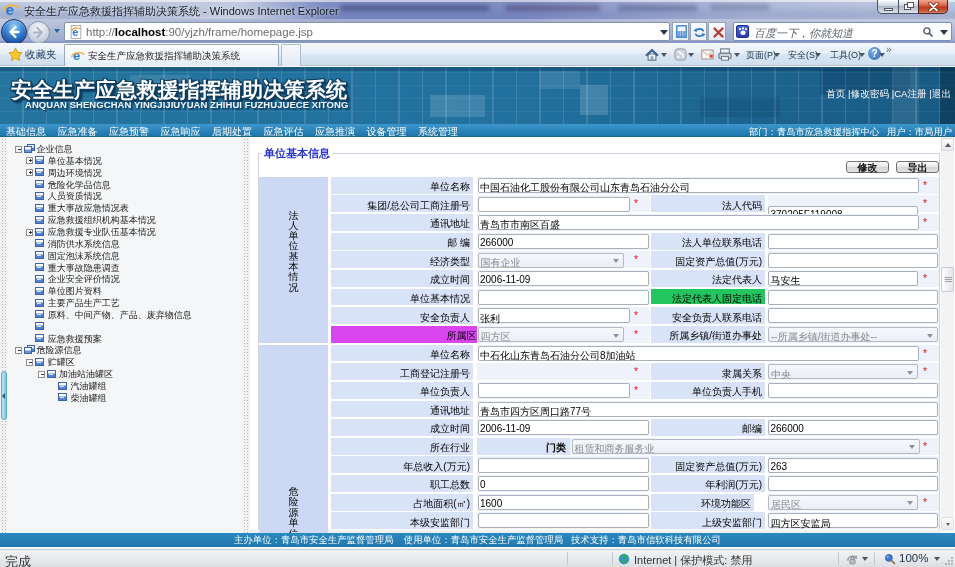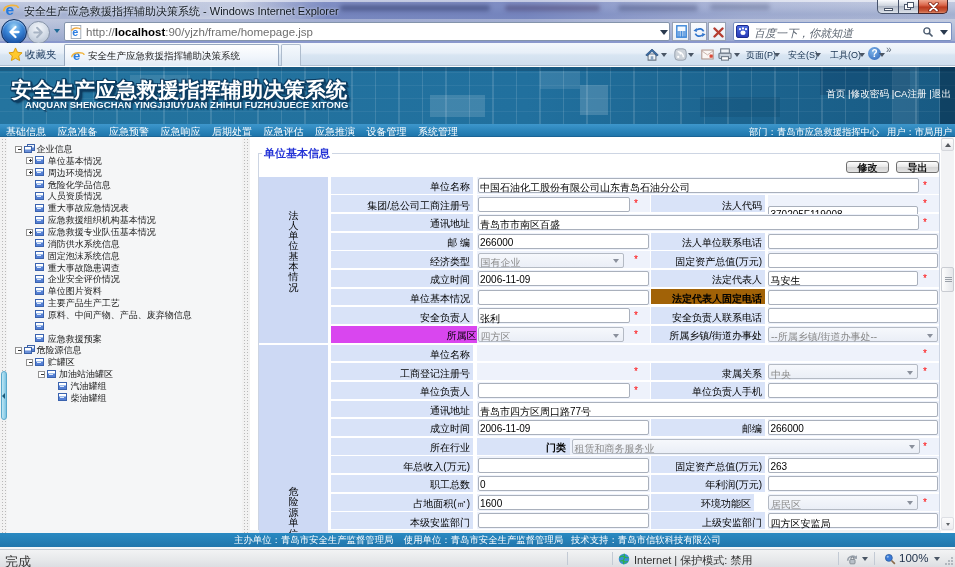--- a/index.html
+++ b/index.html
@@ -367,21 +367,21 @@
 <div class="abs" style="left:517.5px;top:133.0px;width:171px;height:16.9px;background:#eef2fb;"></div>
 <div class="abs" style="left:518.0px;top:134.1px;width:150.0px;height:15px;background:#fff;border:1px solid #a9b0bc;border-radius:2px;">
       <div class="abs" style="left:1.5px;top:2.3px;font-size:10px;color:#000;white-space:nowrap;">马安生</div>
     </div>
 <div class="abs" style="left:673.0px;top:136.0px;font-size:10px;color:#f00;">*</div>
 <div class="abs" style="left:81px;top:151.6px;width:141.5px;height:16.9px;background:#d9e3f8;">
       <div class="abs" style="right:2.5px;top:3.4px;font-size:10px;color:#000;white-space:nowrap;">单位基本情况</div>
     </div>
 <div class="abs" style="left:227px;top:151.6px;width:173px;height:16.9px;background:#eef2fb;"></div>
 <div class="abs" style="left:227.5px;top:152.7px;width:171.0px;height:15px;background:#fff;border:1px solid #a9b0bc;border-radius:2px;"></div>
-<div class="abs" style="left:400.5px;top:151.6px;width:114px;height:15px;background:#a16207;font-weight:bold;">
+<div class="abs" style="left:400.5px;top:151.6px;width:114px;height:15px;background:#22c55e;">
       <div class="abs" style="right:2.5px;top:3.4px;font-size:10px;color:#000;white-space:nowrap;">法定代表人固定电话</div>
     </div>
 <div class="abs" style="left:517.5px;top:151.6px;width:171px;height:16.9px;background:#eef2fb;"></div>
 <div class="abs" style="left:518.0px;top:152.7px;width:170.0px;height:15px;background:#fff;border:1px solid #a9b0bc;border-radius:2px;"></div>
 <div class="abs" style="left:81px;top:170.3px;width:141.5px;height:16.9px;background:#d9e3f8;">
       <div class="abs" style="right:2.5px;top:3.4px;font-size:10px;color:#000;white-space:nowrap;">安全负责人</div>
     </div>
 <div class="abs" style="left:227px;top:170.3px;width:173px;height:16.9px;background:#eef2fb;"></div>
 <div class="abs" style="left:227.5px;top:171.4px;width:152.0px;height:15px;background:#fff;border:1px solid #a9b0bc;border-radius:2px;">
       <div class="abs" style="left:1.5px;top:2.3px;font-size:10px;color:#000;white-space:nowrap;">张利</div>
@@ -406,20 +406,23 @@
     </div>
 <div class="abs" style="left:517.5px;top:188.9px;width:171px;height:16.9px;background:#eef2fb;"></div>
 <div class="abs" style="left:518.0px;top:190.0px;width:170.0px;height:15px;background:linear-gradient(180deg,#f6f8fc,#eaeef6);border:1px solid #b4bac4;border-radius:2px;">
       <div class="abs" style="left:2px;top:2.3px;font-size:10px;color:#8a8a8a;white-space:nowrap;">--所属乡镇/街道办事处--</div>
       <div class="abs" style="right:4px;top:5.5px;width:0;height:0;border-left:3.5px solid transparent;border-right:3.5px solid transparent;border-top:4px solid #8a909c;"></div>
     </div>
 <div class="abs" style="left:81px;top:207.6px;width:141.5px;height:16.9px;background:#d9e3f8;">
       <div class="abs" style="right:2.5px;top:3.4px;font-size:10px;color:#000;white-space:nowrap;">单位名称</div>
     </div>
 <div class="abs" style="left:227px;top:207.6px;width:461.5px;height:16.9px;background:#eef2fb;"></div>
+<div class="abs" style="left:227.5px;top:208.7px;width:441.0px;height:15px;background:#fff;border:1px solid #a9b0bc;border-radius:2px;">
+      <div class="abs" style="left:1.5px;top:2.3px;font-size:10px;color:#000;white-space:nowrap;">中石化山东青岛石油分公司8加油站</div>
+    </div>
 <div class="abs" style="left:673.0px;top:210.6px;font-size:10px;color:#f00;">*</div>
 <div class="abs" style="left:81px;top:226.2px;width:141.5px;height:16.9px;background:#d9e3f8;">
       <div class="abs" style="right:2.5px;top:3.4px;font-size:10px;color:#000;white-space:nowrap;">工商登记注册号</div>
     </div>
 <div class="abs" style="left:227px;top:226.2px;width:173px;height:16.9px;background:#eef2fb;"></div>
 <div class="abs" style="left:384.0px;top:229.2px;font-size:10px;color:#f00;">*</div>
 <div class="abs" style="left:400.5px;top:226.2px;width:114px;height:16.9px;background:#d9e3f8;">
       <div class="abs" style="right:2.5px;top:3.4px;font-size:10px;color:#000;white-space:nowrap;">隶属关系</div>
     </div>
 <div class="abs" style="left:517.5px;top:226.2px;width:171px;height:16.9px;background:#eef2fb;"></div>

